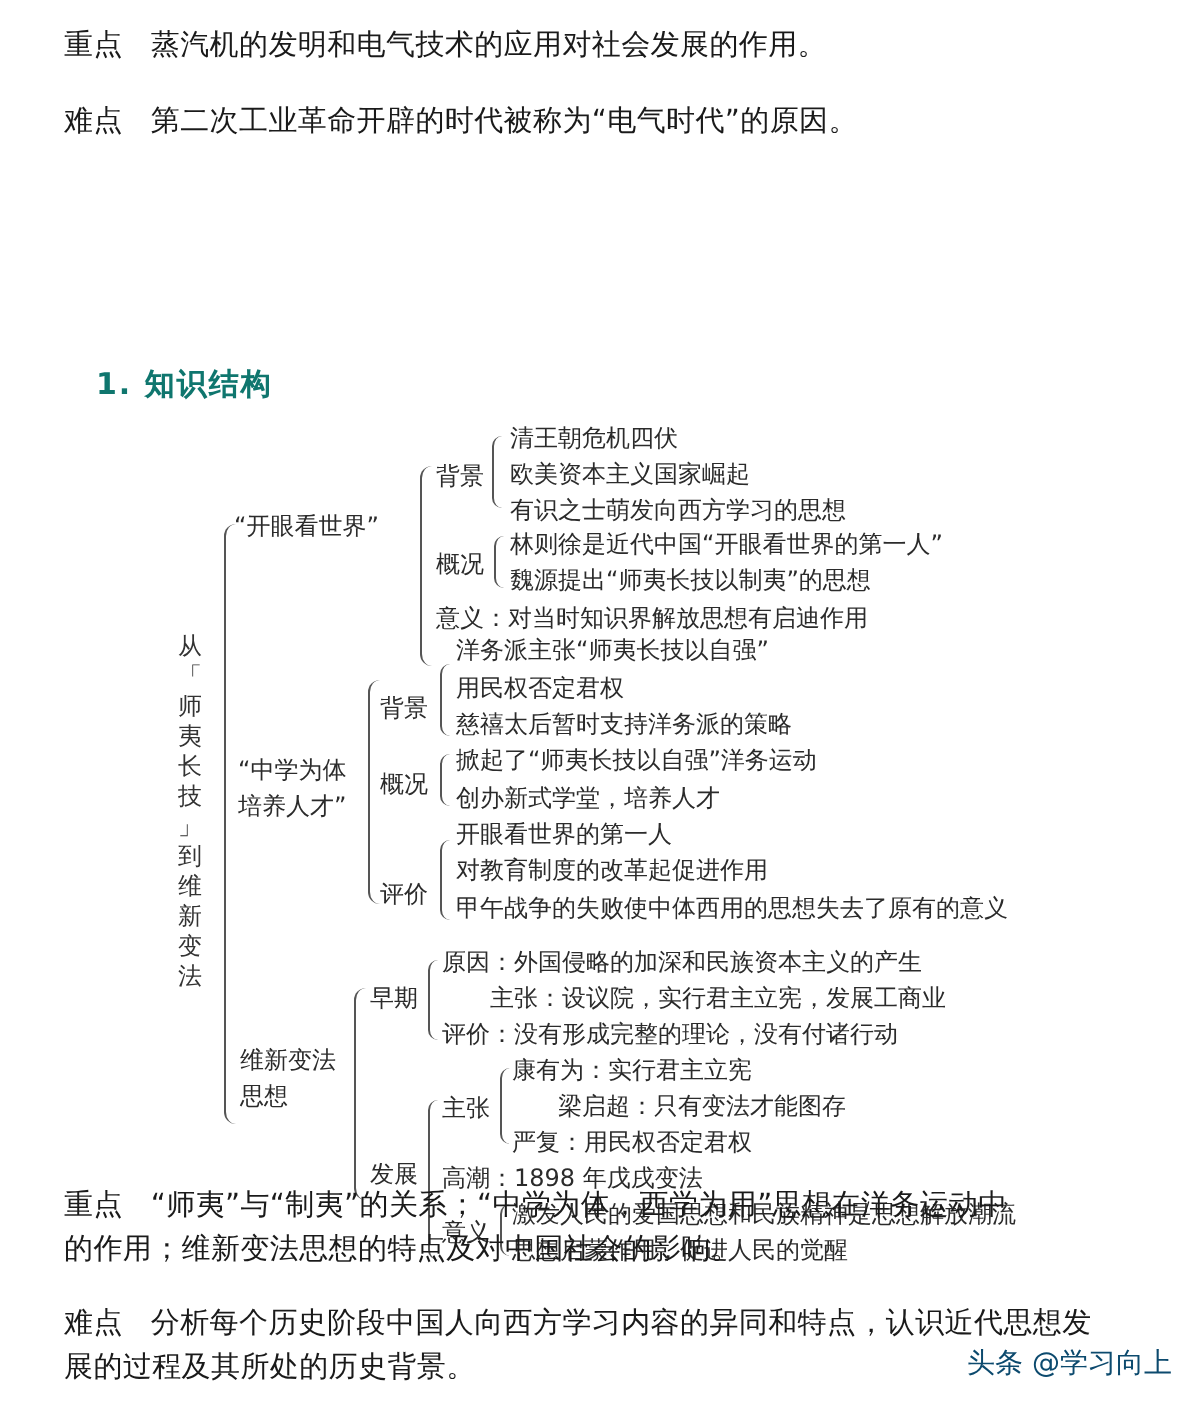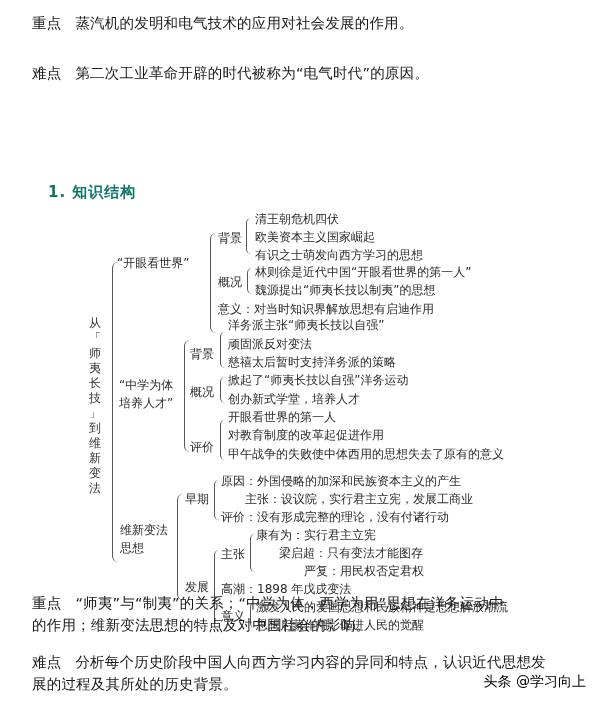--- a/index.html
+++ b/index.html
@@ -7,29 +7,29 @@
     width:600px; height:701px; background:#ffffff; position:relative; overflow:hidden;
     font-family: "DejaVu Sans", "Liberation Sans", sans-serif; color:#1a1a1a;
   }
   .para { position:absolute; left:32px; font-size:14.5px; line-height:22px; letter-spacing:0.2px; }
   .para .tag { margin-right:14px; }
   .section-title { position:absolute; left:48px; top:183px; font-size:15px; font-weight:bold; color:#0f766e; letter-spacing:1px; }
   .diagram { position:absolute; left:0; top:0; width:600px; height:701px; font-size:12px; color:#2b2b2b; }
   .t { position:absolute; white-space:nowrap; line-height:14px; }
   .vt { position:absolute; width:14px; font-size:12px; line-height:15px; text-align:center; color:#333; }
   .brace { position:absolute; border-left:1.3px solid #555; border-radius:6px 0 0 6px; }
-  .watermark { position:absolute; right:14px; top:673px; font-size:14px; color:#000000; }
+  .watermark { position:absolute; right:14px; top:673px; font-size:14px; color:#0c4a6e; }
 </style>
 </head>
 <body>
 
 <div class="para" style="top:12px;">
   <span class="tag">重点</span><span>蒸汽机的发明和电气技术的应用对社会发展的作用。</span>
 </div>
-<div class="para" style="top:50px;margin-top:12px;">
+<div class="para" style="top:50px;">
   <span class="tag">难点</span><span>第二次工业革命开辟的时代被称为“电气时代”的原因。</span>
 </div>
 
 <div class="section-title">1. 知识结构</div>
 
 <div class="diagram">
 
   <div class="vt" style="left:88px; top:316px;">
     <div>从</div>
       <div>「</div>
@@ -58,21 +58,21 @@
   <div class="t" style="left:255px; top:265px;">林则徐是近代中国“开眼看世界的第一人”</div>
   <div class="t" style="left:255px; top:283px;">魏源提出“师夷长技以制夷”的思想</div>
   <div class="t" style="left:218px; top:302px;">意义：对当时知识界解放思想有启迪作用</div>
 
   <div class="t" style="left:119px; top:378px;">“中学为体</div>
   <div class="t" style="left:119px; top:396px;">培养人才”</div>
   <div class="brace" style="left:184px; top:340px; height:112px; width:5px;"></div>
   <div class="t" style="left:190px; top:347px;">背景</div>
   <div class="brace" style="left:220px; top:332px; height:36px; width:4px;"></div>
   <div class="t" style="left:228px; top:318px;">洋务派主张“师夷长技以自强”</div>
-  <div class="t" style="left:228px; top:337px;">顽固派反对变法</div>
+  <div class="t" style="left:228px; top:337px;">用民权否定君权</div>
   <div class="t" style="left:228px; top:355px;">慈禧太后暂时支持洋务派的策略</div>
   <div class="t" style="left:190px; top:385px;">概况</div>
   <div class="brace" style="left:220px; top:377px; height:26px; width:4px;"></div>
   <div class="t" style="left:228px; top:373px;">掀起了“师夷长技以自强”洋务运动</div>
   <div class="t" style="left:228px; top:392px;">创办新式学堂，培养人才</div>
   <div class="t" style="left:190px; top:440px;">评价</div>
   <div class="brace" style="left:220px; top:420px; height:40px; width:4px;"></div>
   <div class="t" style="left:228px; top:410px;">开眼看世界的第一人</div>
   <div class="t" style="left:228px; top:428px;">对教育制度的改革起促进作用</div>
   <div class="t" style="left:228px; top:447px;">甲午战争的失败使中体西用的思想失去了原有的意义</div>
@@ -84,21 +84,21 @@
   <div class="brace" style="left:214px; top:480px; height:40px; width:4px;"></div>
   <div class="t" style="left:221px; top:474px;">原因：外国侵略的加深和民族资本主义的产生</div>
   <div class="t" style="left:221px; top:492px;margin-left:24px;">主张：设议院，实行君主立宪，发展工商业</div>
   <div class="t" style="left:221px; top:510px;">评价：没有形成完整的理论，没有付诸行动</div>
   <div class="t" style="left:185px; top:580px;">发展</div>
   <div class="brace" style="left:214px; top:550px; height:80px; width:4px;"></div>
   <div class="t" style="left:221px; top:547px;">主张</div>
   <div class="brace" style="left:250px; top:534px; height:38px; width:4px;"></div>
   <div class="t" style="left:256px; top:528px;">康有为：实行君主立宪</div>
   <div class="t" style="left:256px; top:546px;margin-left:23px;">梁启超：只有变法才能图存</div>
-  <div class="t" style="left:256px; top:564px;margin-left:48px;">严复：用民权否定君权</div>
+  <div class="t" style="left:256px; top:564px;">严复：用民权否定君权</div>
   <div class="t" style="left:221px; top:582px;">高潮：1898 年戊戌变法</div>
   <div class="t" style="left:221px; top:609px;">意义</div>
   <div class="brace" style="left:250px; top:602px; height:26px; width:4px;"></div>
   <div class="t" style="left:256px; top:600px;">激发人民的爱国思想和民族精神是思想解放潮流</div>
   <div class="t" style="left:256px; top:618px;">思想启蒙作用，促进人民的觉醒</div>
 </div>
 
 <div class="para" style="top:592px; width:560px;">
   <div><span class="tag">重点</span><span>“师夷”与“制夷”的关系；“中学为体，西学为用”思想在洋务运动中</span></div>
   <div>的作用；维新变法思想的特点及对中国社会的影响。</div>

